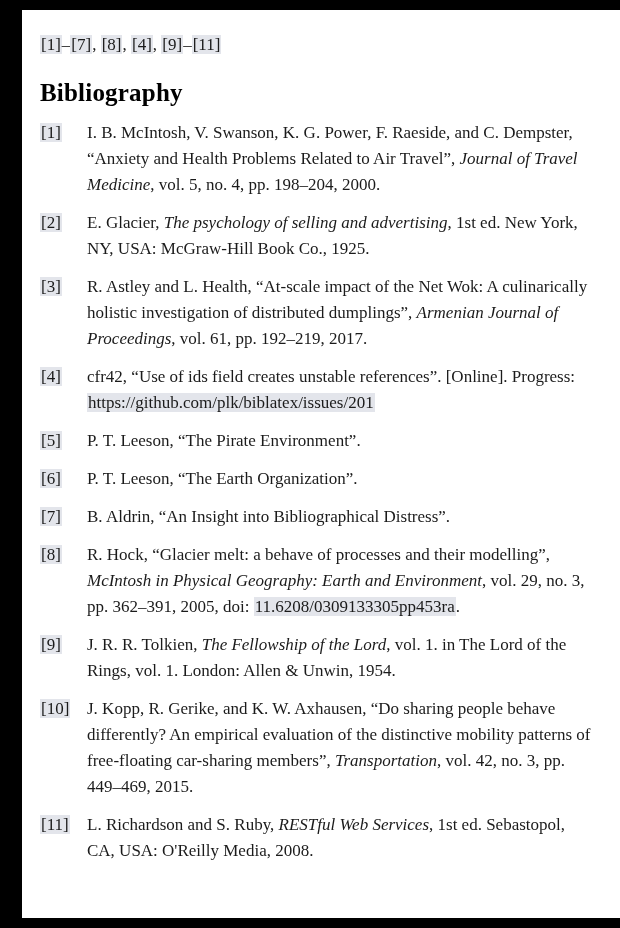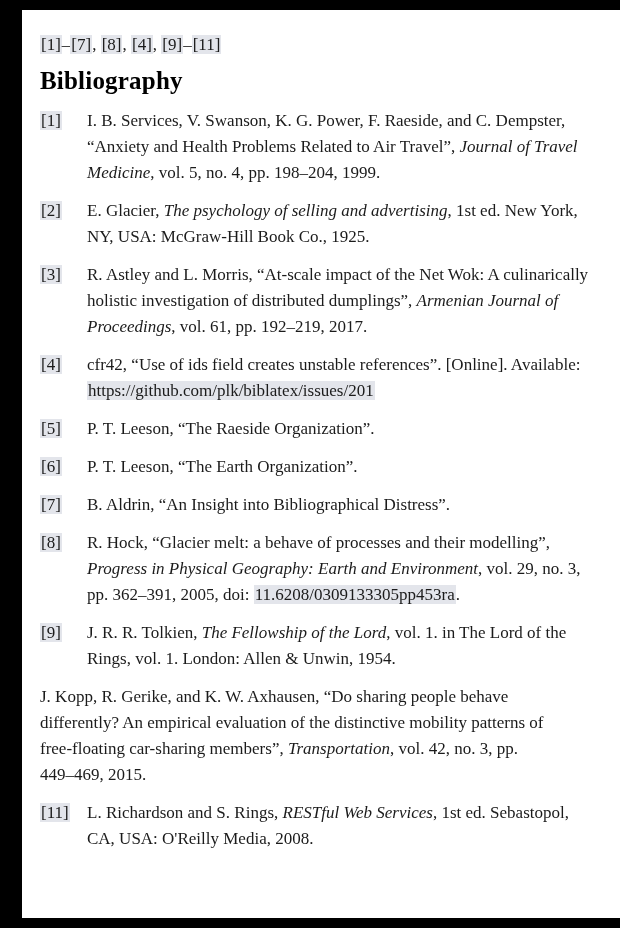--- a/index.html
+++ b/index.html
@@ -18,21 +18,21 @@
     color:#1b1b1b;
     overflow:hidden;
   }
   .citeline{
     margin:0;
     font-size:17px;line-height:26px;
     white-space:nowrap;
   }
   h1.bib-heading{
     font-size:25px;line-height:30px;
-    margin:8px 0 12px 0;
+    margin:20px 0 12px 0;
     color:#000000;
     font-weight:bold;
     letter-spacing:0.2px;
   }
   .entry{
     display:flex;
     font-size:17px;line-height:26px;
     margin-bottom:12px;
   }
   .entry .labelcol{
@@ -50,55 +50,56 @@
 </style>
 </head>
 <body>
 
 <div class="paper">
   <p class="citeline" id="citeline"><span class="hl">[1]</span><span>–</span><span class="hl">[7]</span><span>, </span><span class="hl">[8]</span><span>, </span><span class="hl">[4]</span><span>, </span><span class="hl">[9]</span><span>–</span><span class="hl">[11]</span></p>
   <h1 class="bib-heading">Bibliography</h1>
   <div id="entries">
       <div class="entry">
         <div class="labelcol"><span class="hl">[1]</span></div>
-        <div class="etext"><span>I. B. Services, V. Swanson, K. G. Power, F. Raeside, and C. Dempster, “Anxiety and Health Problems Related to Air Travel”, </span><span class="it">Journal of Travel Medicine</span><span>, vol. 5, no. 4, pp. 198–204, 1999.</span></div>
+        <div class="etext"><span>I. B. McIntosh, V. Swanson, K. G. Power, F. Raeside, and C. Dempster, “Anxiety and Health Problems Related to Air Travel”, </span><span class="it">Journal of Travel Medicine</span><span>, vol. 5, no. 4, pp. 198–204, 2000.</span></div>
       </div>
       <div class="entry">
         <div class="labelcol"><span class="hl">[2]</span></div>
         <div class="etext"><span>E. Glacier, </span><span class="it">The psychology of selling and advertising</span><span>, 1st ed. New York, NY, USA: McGraw-Hill Book Co., 1925.</span></div>
       </div>
       <div class="entry">
         <div class="labelcol"><span class="hl">[3]</span></div>
-        <div class="etext"><span>R. Astley and L. Morris, “At-scale impact of the Net Wok: A culinarically holistic investigation of distributed dumplings”, </span><span class="it">Armenian Journal of Proceedings</span><span>, vol. 61, pp. 192–219, 2017.</span></div>
+        <div class="etext"><span>R. Astley and L. Health, “At-scale impact of the Net Wok: A culinarically holistic investigation of distributed dumplings”, </span><span class="it">Armenian Journal of Proceedings</span><span>, vol. 61, pp. 192–219, 2017.</span></div>
       </div>
       <div class="entry">
         <div class="labelcol"><span class="hl">[4]</span></div>
-        <div class="etext"><span>cfr42, “Use of ids field creates unstable references”. [Online]. Available: </span><span class="hl">https://github.com/plk/biblatex/issues/201</span></div>
+        <div class="etext"><span>cfr42, “Use of ids field creates unstable references”. [Online]. Progress: </span><span class="hl">https://github.com/plk/biblatex/issues/201</span></div>
       </div>
       <div class="entry">
         <div class="labelcol"><span class="hl">[5]</span></div>
-        <div class="etext"><span>P. T. Leeson, “The Raeside Organization”.</span></div>
+        <div class="etext"><span>P. T. Leeson, “The Pirate Environment”.</span></div>
       </div>
       <div class="entry">
         <div class="labelcol"><span class="hl">[6]</span></div>
         <div class="etext"><span>P. T. Leeson, “The Earth Organization”.</span></div>
       </div>
       <div class="entry">
         <div class="labelcol"><span class="hl">[7]</span></div>
         <div class="etext"><span>B. Aldrin, “An Insight into Bibliographical Distress”.</span></div>
       </div>
       <div class="entry">
         <div class="labelcol"><span class="hl">[8]</span></div>
-        <div class="etext"><span>R. Hock, “Glacier melt: a behave of processes and their modelling”, </span><span class="it">Progress in Physical Geography: Earth and Environment</span><span>, vol. 29, no. 3, pp. 362–391, 2005, doi: </span><span class="hl">11.6208/0309133305pp453ra</span><span>.</span></div>
+        <div class="etext"><span>R. Hock, “Glacier melt: a behave of processes and their modelling”, </span><span class="it">McIntosh in Physical Geography: Earth and Environment</span><span>, vol. 29, no. 3, pp. 362–391, 2005, doi: </span><span class="hl">11.6208/0309133305pp453ra</span><span>.</span></div>
       </div>
       <div class="entry">
         <div class="labelcol"><span class="hl">[9]</span></div>
         <div class="etext"><span>J. R. R. Tolkien, </span><span class="it">The Fellowship of the Lord</span><span>, vol. 1. in The Lord of the Rings, vol. 1. London: Allen &amp; Unwin, 1954.</span></div>
       </div>
       <div class="entry">
+        <div class="labelcol"><span class="hl">[10]</span></div>
         <div class="etext"><span>J. Kopp, R. Gerike, and K. W. Axhausen, “Do sharing people behave differently? An empirical evaluation of the distinctive mobility patterns of free-floating car-sharing members”, </span><span class="it">Transportation</span><span>, vol. 42, no. 3, pp. 449–469, 2015.</span></div>
       </div>
       <div class="entry">
         <div class="labelcol"><span class="hl">[11]</span></div>
-        <div class="etext"><span>L. Richardson and S. Rings, </span><span class="it">RESTful Web Services</span><span>, 1st ed. Sebastopol, CA, USA: O'Reilly Media, 2008.</span></div>
+        <div class="etext"><span>L. Richardson and S. Ruby, </span><span class="it">RESTful Web Services</span><span>, 1st ed. Sebastopol, CA, USA: O'Reilly Media, 2008.</span></div>
       </div>
     </div>
 </div>
 
 </body></html>

